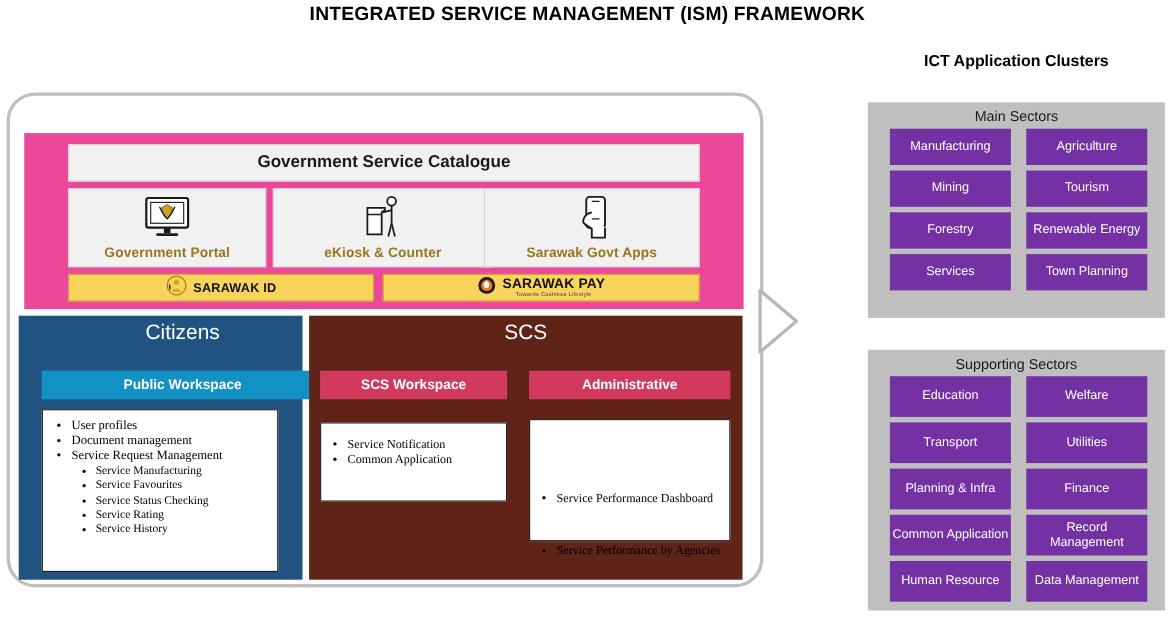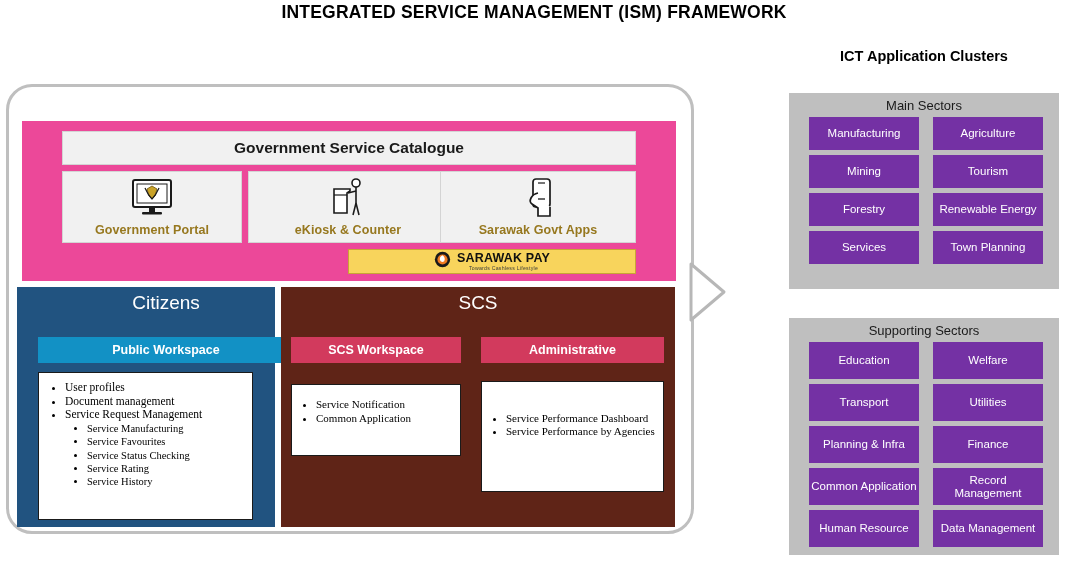--- a/index.html
+++ b/index.html
@@ -104,21 +104,21 @@
   
   ul.bl{
     margin:0;padding:0 0 0 26px;list-style-type:disc;
     font-family:"Liberation Serif", serif;
   }
   ul.bl li{font-size:11.5px;line-height:13.6px;color:#000;margin:0;}
   ul.bl ul{margin:0;padding:0 0 0 22px;list-style-type:disc;}
   ul.bl ul li{font-size:10.5px;line-height:13.4px;}
   .scs-list-box ul.bl{padding-left:24px;}
   .scs-list-box ul.bl li{font-size:11px;line-height:14px;}
-  #administrative-list ul.bl li{line-height:13.2px;}
+  #administrative-list ul.bl li{line-height:13.2px;margin-top:35px;}
 
   
   #flow-arrow{position:absolute;left:688px;top:258px;width:44px;height:68px;}
 
   
   #clusters-title{
     position:absolute;left:789px;top:48px;width:270px;text-align:center;
     font-size:14.5px;font-weight:bold;color:#000;
   }
   .sector-panel{
@@ -189,20 +189,31 @@
       <svg width="40" height="42" viewBox="0 0 40 42">
         <rect x="15" y="2" width="17" height="28" rx="3" fill="#fff" stroke="#1a1a1a" stroke-width="1.7"></rect>
         <line x1="20" y1="6" x2="27" y2="6" stroke="#1a1a1a" stroke-width="1.2"></line>
         <path d="M20 16 q-5 1 -7 5 q-2 4 1 6 l6 4 v8 h12 v-9" fill="#fff" stroke="#1a1a1a" stroke-width="1.7"></path>
         <path d="M20 22 h7" stroke="#1a1a1a" stroke-width="1.3"></path>
       </svg>
     </span>
     <span class="channel-label">Sarawak Govt Apps</span>
   </div>
 
+  <div class="idpay-bar" id="bar-sarawak-id">
+    <span>
+      <svg width="19" height="19" viewBox="0 0 20 20">
+        <circle cx="10" cy="10" r="9" fill="#f8d45c" stroke="#a8801a" stroke-width="1.2"></circle>
+        <circle cx="10" cy="7" r="2.6" fill="#e0a21c"></circle>
+        <path d="M5 16 q5 -6 10 0 z" fill="#e0a21c"></path>
+        <path d="M3 8 q2 3 1 7 q-2 -2 -1 -7z" fill="#2b2b2b"></path>
+      </svg>
+    </span>
+    <span class="idpay-text">SARAWAK ID</span>
+  </div>
 
   <div class="idpay-bar" id="bar-sarawak-pay">
     <span>
       <svg width="17" height="17" viewBox="0 0 20 20">
         <circle cx="10" cy="10" r="9" fill="#1a1a1a"></circle>
         <circle cx="10" cy="10" r="6" fill="#f07a20"></circle>
         <path d="M10 5 q4 3 2 7 q-3 2 -5 -1 q-1 -4 3 -6z" fill="#fff"></path>
       </svg>
     </span>
     <span id="pay-lockup">

